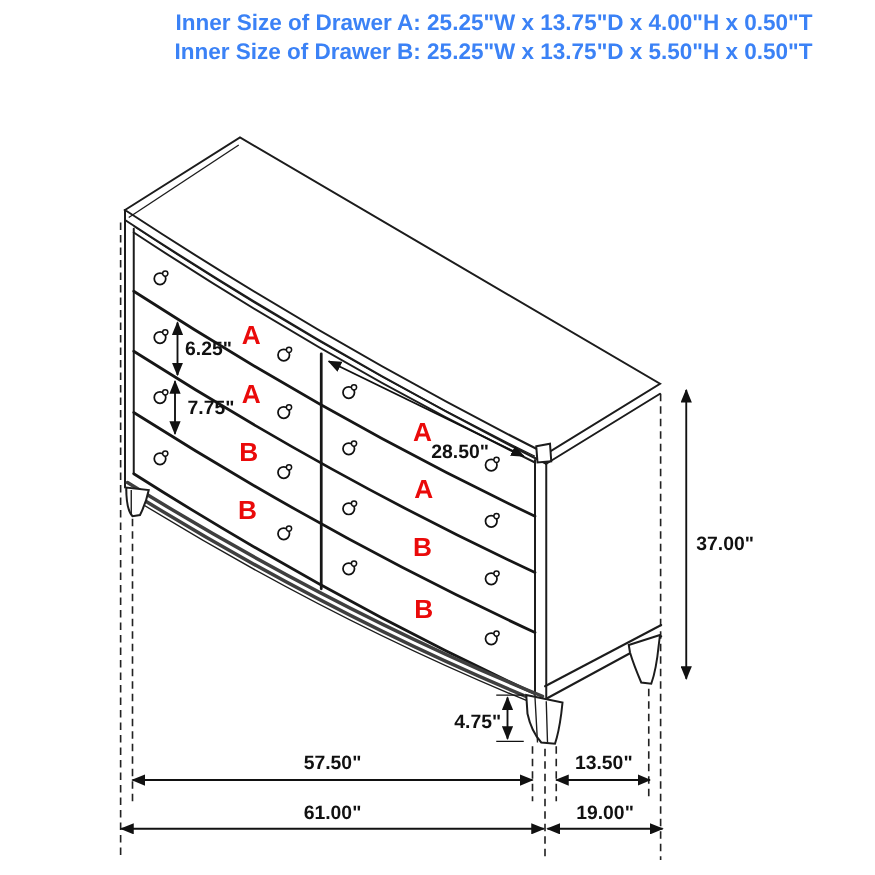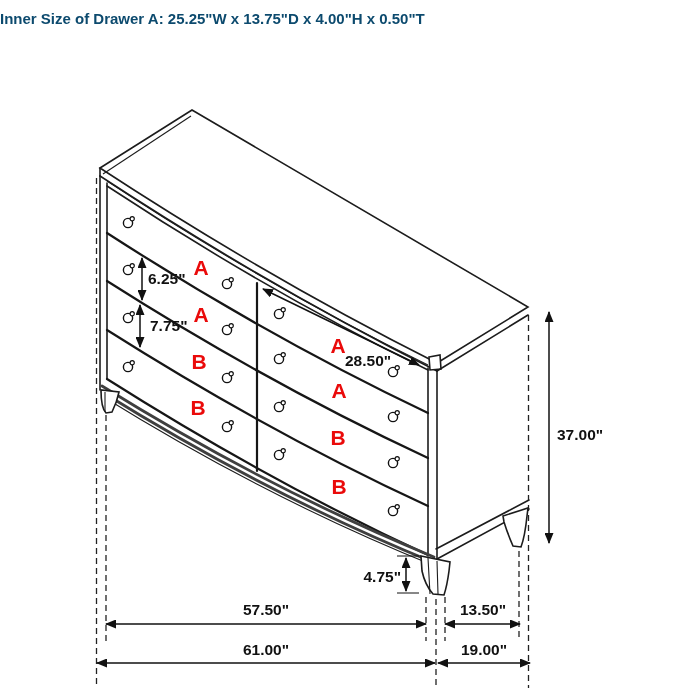--- a/index.html
+++ b/index.html
@@ -1,39 +1,40 @@
 <!DOCTYPE html>
 <html><head>
 <meta charset="utf-8">
 <style>
   html,body{margin:0;padding:0;background:#ffffff;}
   .stage{position:relative;width:700px;height:700px;background:#ffffff;overflow:hidden;
          font-family:"Liberation Sans",sans-serif;}
-  .title-block{position:absolute;top:7px;left:0;width:650px;text-align:left;
-               font-weight:bold;font-size:15px;line-height:23px;color:#0c4a6e;}
+  .title-block{position:absolute;top:7px;left:0;width:650px;text-align:right;
+               font-weight:bold;font-size:18px;line-height:23px;color:#3b82f6;}
   svg{position:absolute;left:0;top:0;}
   .ln{stroke:#1c1c1c;fill:none;stroke-width:1.6;stroke-linecap:round;}
   .ln-thin{stroke:#1c1c1c;fill:none;stroke-width:1.1;}
   .ln-div{stroke:#161616;fill:none;stroke-width:2.2;stroke-linecap:round;}
   .ln-mold{stroke:#3f3f3f;fill:none;stroke-width:2.8;stroke-linecap:round;}
   .fillw{fill:#ffffff;stroke:#1c1c1c;stroke-width:1.6;}
   .dash{stroke:#222;fill:none;stroke-width:1.3;stroke-dasharray:6 4;}
   .dim{stroke:#111;fill:none;stroke-width:1.5;}
   .tick{stroke:#111;fill:none;stroke-width:1;}
   .dim-label{font-family:"Liberation Sans",sans-serif;font-size:15.5px;font-weight:bold;fill:#111;}
   .drawer-letter{font-family:"Liberation Sans",sans-serif;font-size:21px;font-weight:bold;
                  fill:#ea0a0a;text-anchor:middle;}
 </style>
 </head>
 <body>
 
 <div class="stage">
 
   <div class="title-block">
     <div>Inner Size of Drawer A: 25.25"W x 13.75"D x 4.00"H x 0.50"T</div>
+    <div>Inner Size of Drawer B: 25.25"W x 13.75"D x 5.50"H x 0.50"T</div>
   </div>
 
   <svg width="700" height="700" viewBox="0 0 700 700">
     <defs>
       <marker id="ah" markerWidth="11" markerHeight="9" refX="10" refY="4.5" orient="auto-start-reverse" markerUnits="userSpaceOnUse">
         <path d="M0,0 L11,4.5 L0,9 Z" fill="#111"></path>
       </marker>
       <g id="knob">
         <circle cx="0" cy="0" r="4.6" fill="#fff" stroke="#111" stroke-width="1.4"></circle>
         <circle cx="4.2" cy="-4.2" r="2.1" fill="#fff" stroke="#111" stroke-width="1.2"></circle>

